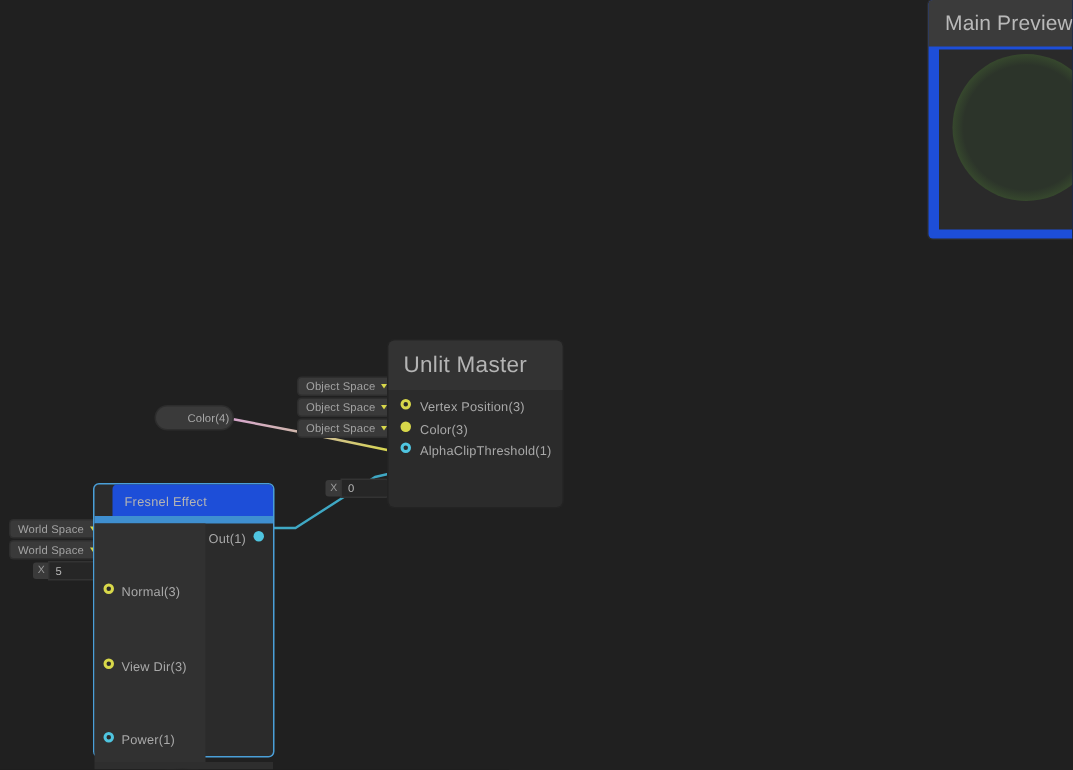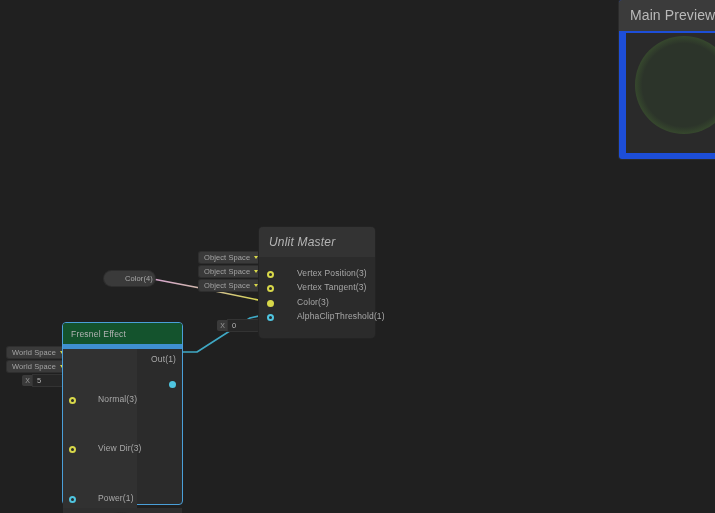--- a/index.html
+++ b/index.html
@@ -71,41 +71,41 @@
     font-size: 9.5px;
     padding: 7px 0 6px 10px;
     letter-spacing: .2px;
     background: #333333;
     border-radius: 4px 4px 0 0;
   }
 
   .port-row {
     position: relative;
     height: 14.6px;
-    display: flex; align-items: flex-end; gap: 17px;
+    display: flex; align-items: flex-start;
   }
   .port-label {
     font-size: 8.5px;
     color: #a9a9a9;
     letter-spacing: .15px;
     white-space: nowrap;
   }
 
   .dot { width: 7px; height: 7px; border-radius: 50%; box-sizing: border-box; flex: 0 0 auto; }
   .dot.y-hollow { border: 2px solid #d8d84a; background: #2b2b2b; }
   .dot.y-solid  { background: #d8d84a; }
   .dot.c-hollow { border: 2px solid #4fc5e0; background: #2b2b2b; }
   .dot.c-solid  { background: #4fc5e0; }
 
   
   #unlit-master {
     left: 259px; top: 227px;
     width: 116px; height: 111px;
   }
-  #unlit-master .n-title { font-size: 12px; padding: 8px 0 8px 10px; font-style: italic; }
+  #unlit-master .n-title { font-size: 15px; padding: 8px 0 8px 10px; }
   #unlit-master .um-rows { padding-top: 6px; }
   #unlit-master .port-row { height: 14.6px; padding-left: 8px; }
   #unlit-master .port-row .dot { margin-right: 6px; }
 
   
   .ext-widget {
     position: absolute;
     display: flex; align-items: center;
     height: 11px;
     justify-content: flex-end;
@@ -171,35 +171,36 @@
   #fresnel-node {
     left: 62px; top: 322px;
     width: 119px; height: 181px;
     background: #2b2b2b;
     border: 1px solid #4a9fd8;
     border-radius: 4px;
     box-shadow: none;
   }
   #fresnel-node .n-title {
     font-size: 8.5px; padding: 6px 0 5px 8px;
-    background: #14532d; color: #b4b4b4;
+    background: #1d4ed8; color: #b4b4b4;
     border-radius: 3px 3px 0 0;
+    margin-left: 12px;
   }
   #fresnel-node .accent-bar { height: 5px; background: #3f8fd0; }
   #fresnel-node .fe-io { display: flex; }
   #fresnel-node .fe-inputs {
     width: 74px; background: #313131; padding: 5px 0 5px 0;
   }
   #fresnel-node .fe-outputs {
     flex: 1; padding: 5px 0 5px 0;
     display: flex; flex-direction: column; align-items: flex-end;
   }
   #fresnel-node .fe-inputs .port-row { padding-left: 6px; margin-top: 35px; }
   #fresnel-node .fe-inputs .port-row .dot { margin-right: 5px; }
-  #fresnel-node .fe-outputs .port-row { padding-right: 6px; flex-direction: column; }
+  #fresnel-node .fe-outputs .port-row { padding-right: 6px; }
   #fresnel-node .fe-outputs .port-row .dot { margin-left: 5px; }
   #fresnel-node .fe-preview {
     position: relative;
     height: 115px; background: #2e2e2e; overflow: hidden;
   }
   #fresnel-node .fe-sphere {
     position: absolute; left: 6px; top: 4px;
     width: 105px; height: 105px; border-radius: 50%;
     background:
       radial-gradient(circle at 50% 50%,
@@ -279,24 +280,20 @@
   <div class="node" id="unlit-master">
     <div class="n-title">Unlit Master</div>
     <div class="um-rows">
 
       <div class="port-row">
         <span class="dot y-hollow"></span>
         <span class="port-label">Vertex Position(3)</span>
       </div>
 
 
-      <div class="port-row">
-        <span class="dot y-hollow"></span>
-        <span class="port-label">Vertex Tangent(3)</span>
-      </div>
 
       <div class="port-row">
         <span class="dot y-solid"></span>
         <span class="port-label">Color(3)</span>
       </div>
 
 
       <div class="port-row">
         <span class="dot c-hollow"></span>
         <span class="port-label">AlphaClipThreshold(1)</span>

